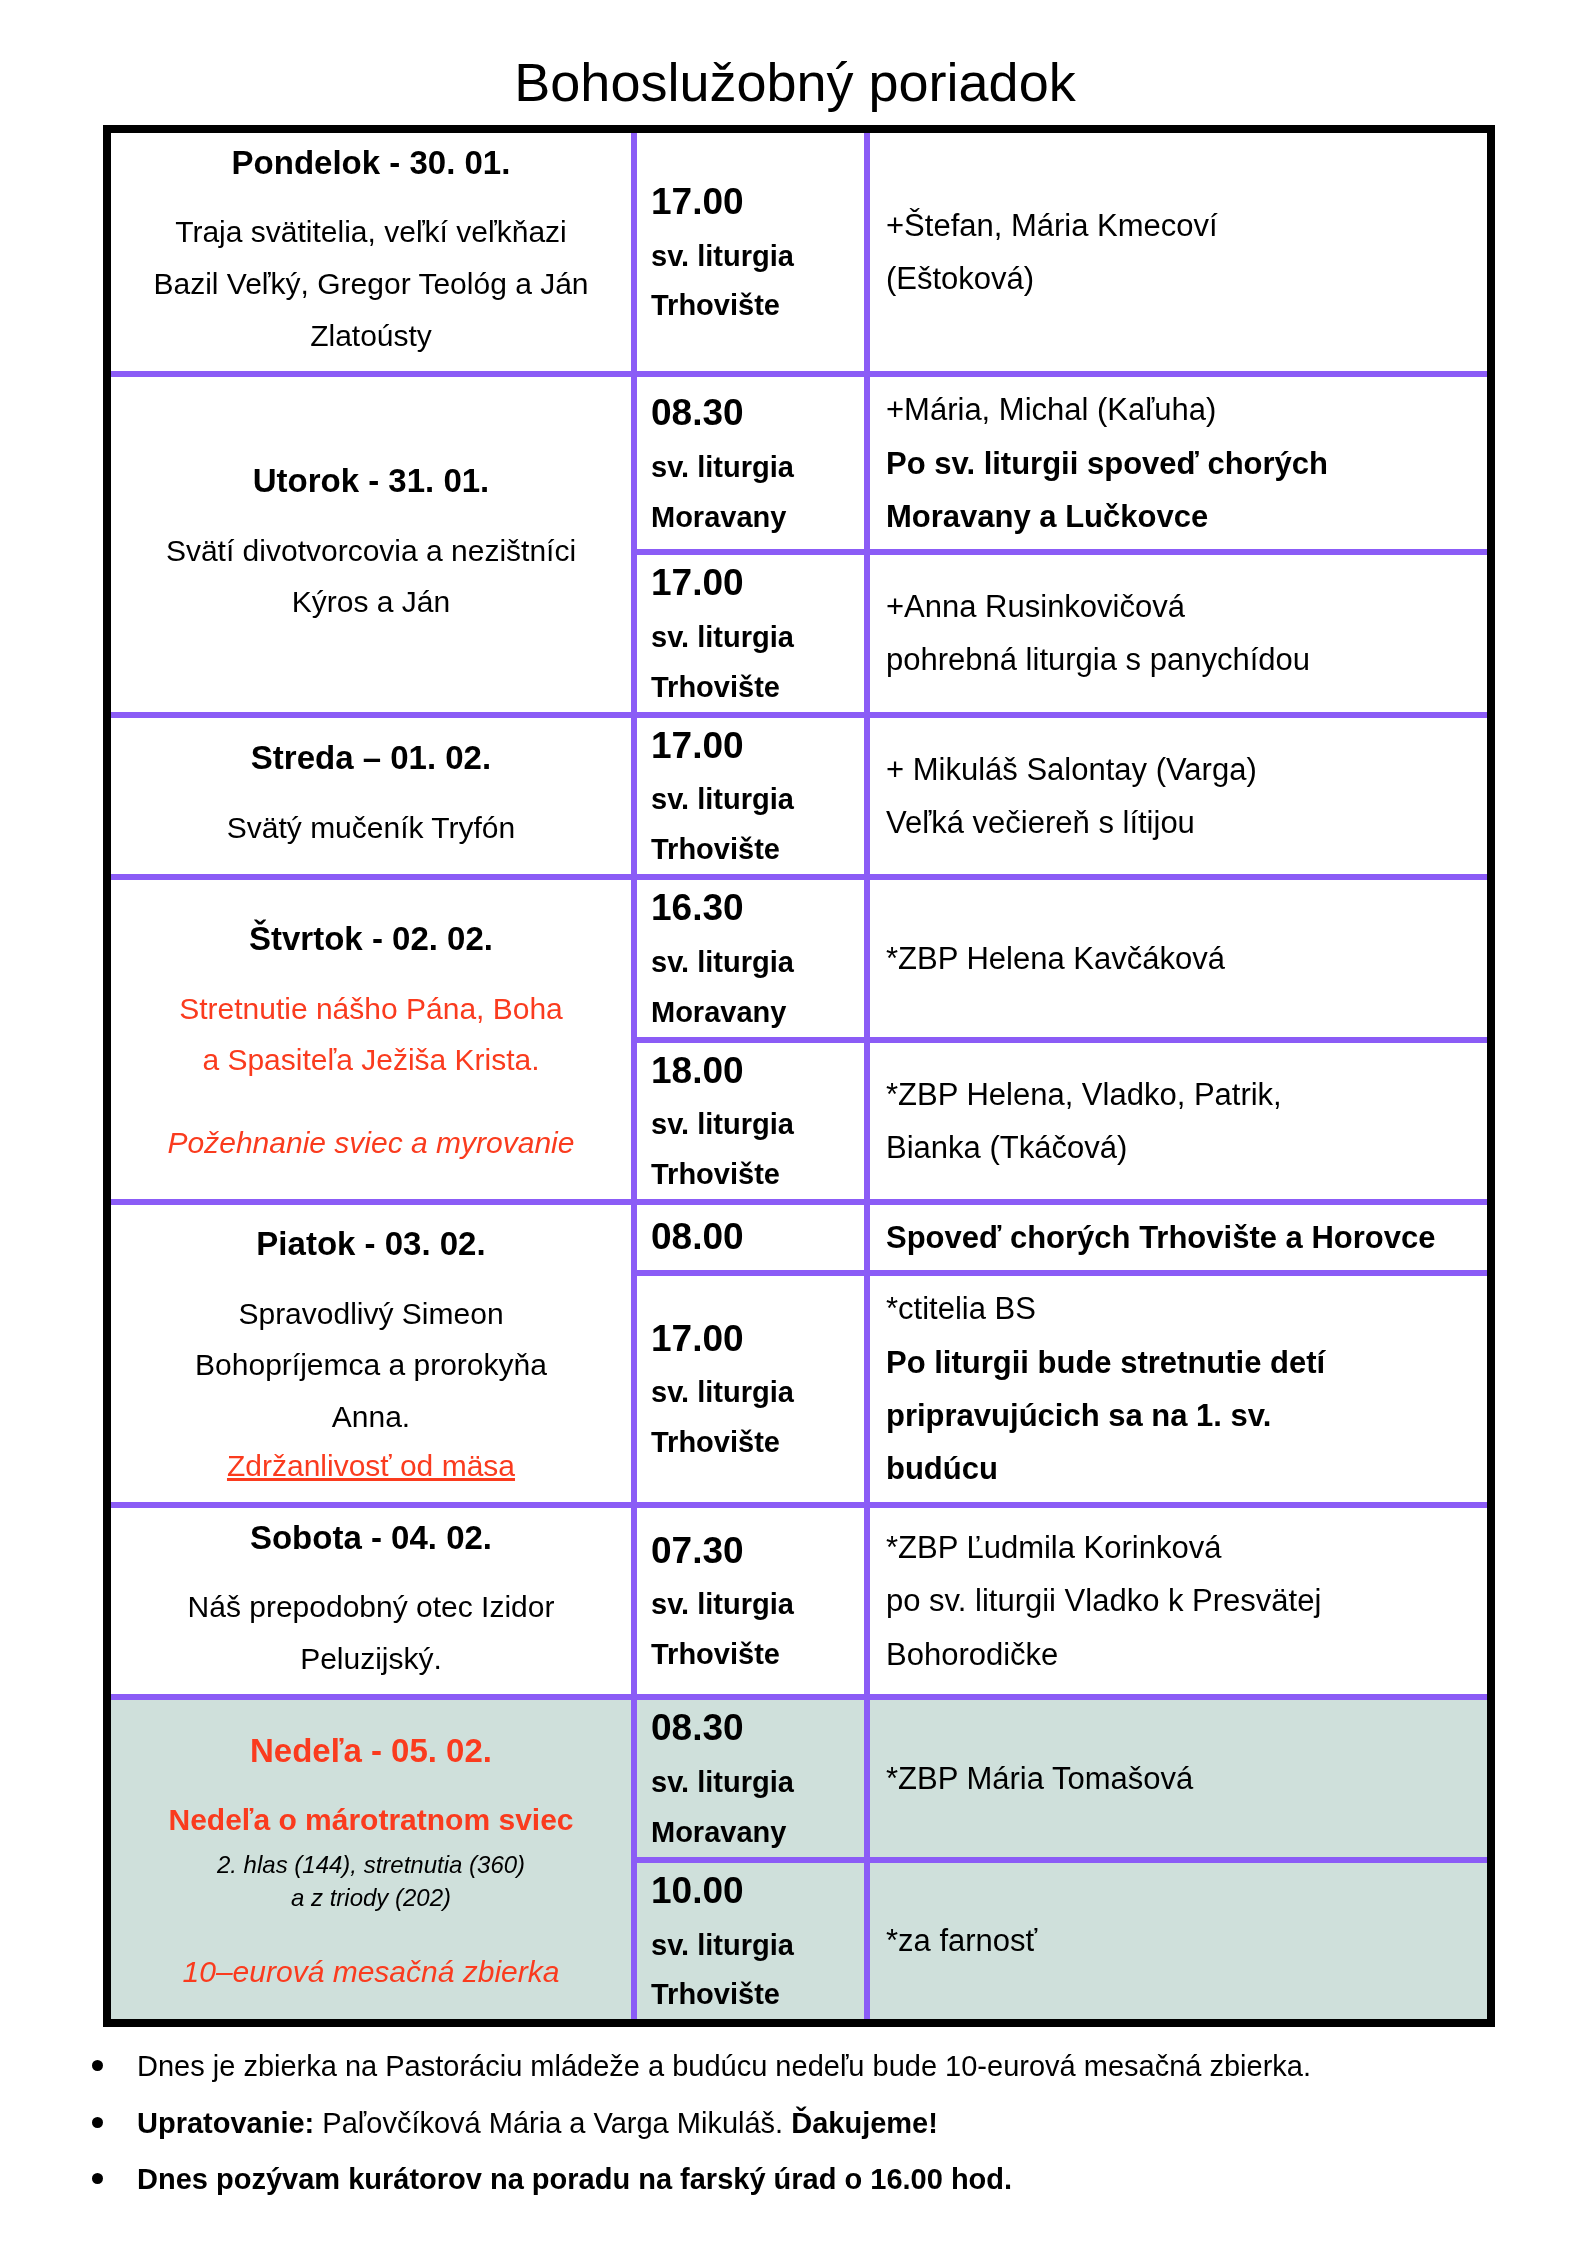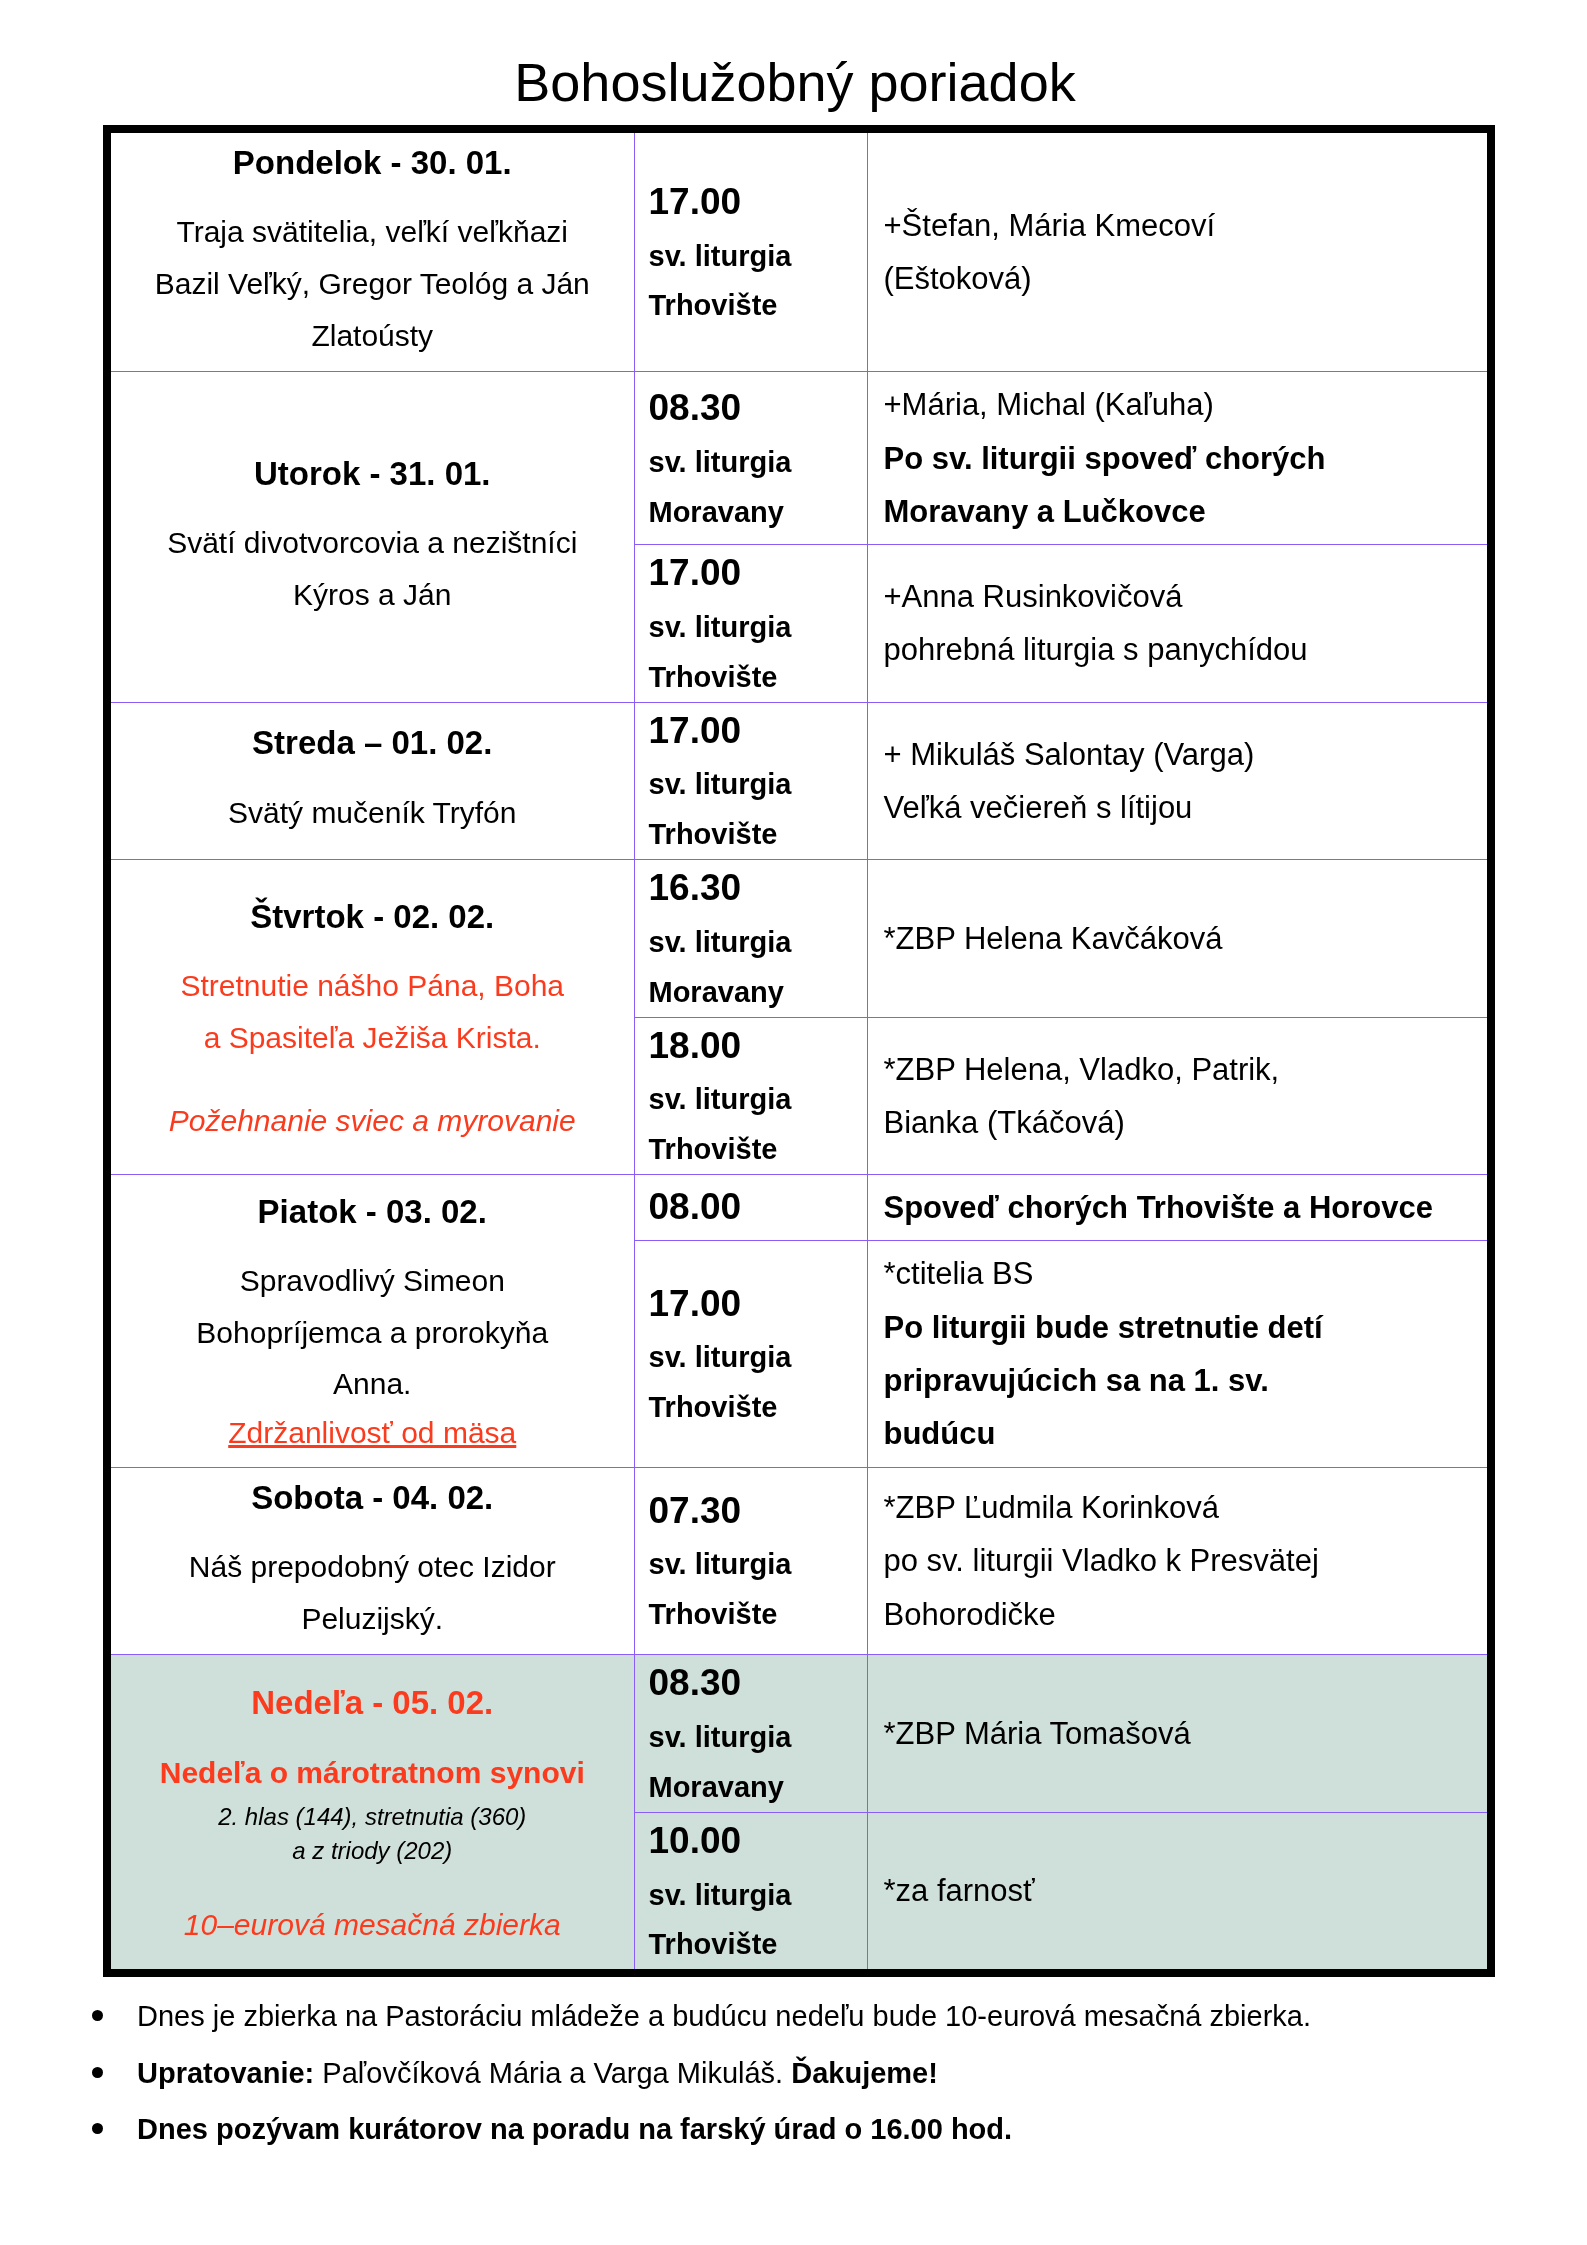--- a/index.html
+++ b/index.html
@@ -12,21 +12,21 @@
   body{
     width:1587px;height:2245px;background:#ffffff;color:var(--ink);
     font-family:"Liberation Sans", sans-serif;position:relative;overflow:hidden;
   }
   .title-block{width:1384px;margin:46px 0 6px 103px;text-align:center;}
   .title-line{font-size:54px;font-weight:400;line-height:1.35;letter-spacing:0px;}
   table.sched{
     border-collapse:collapse;table-layout:fixed;
     margin-left:103px;width:1384px;border:8px solid #000;
   }
-  td{border:1px solid #8b5cf6;vertical-align:middle;padding:0;}
+  td{border:6px solid #8b5cf6;vertical-align:middle;padding:0;}
   
   tr.h-mon  td{height:213px;}
   tr.h-tue-a td{height:158px;}
   tr.h-tue-b td{height:150px;}
   tr.h-wed  td{height:155px;}
   tr.h-thu-a td{height:152px;}
   tr.h-thu-b td{height:155px;}
   tr.h-fri-a td{height:64px;}
   tr.h-fri-b td{height:216px;}
   tr.h-sat  td{height:165px;}
@@ -229,21 +229,21 @@
       <div>*ZBP Ľudmila Korinková</div>
       <div>po sv. liturgii Vladko k Presvätej</div>
       <div>Bohorodičke</div>
     </td>
   </tr>
 
   <tr class="h-sun-a">
     <td class="day-cell sun" rowspan="2">
       <div class="day-title red">Nedeľa - 05. 02.</div>
       <div class="feast red bold">
-        <div>Nedeľa o márotratnom synovi</div>
+        <div>Nedeľa o márotratnom sviec</div>
       </div>
       <div class="hlas">
         <div>2. hlas (144), stretnutia (360)</div>
         <div>a z triody (202)</div>
       </div>
       <div class="day-note red italic">10–eurová mesačná zbierka</div>
     </td>
     <td class="time-cell sun">
       <div class="time">08.30</div>
       <div class="ttype">sv. liturgia</div>

